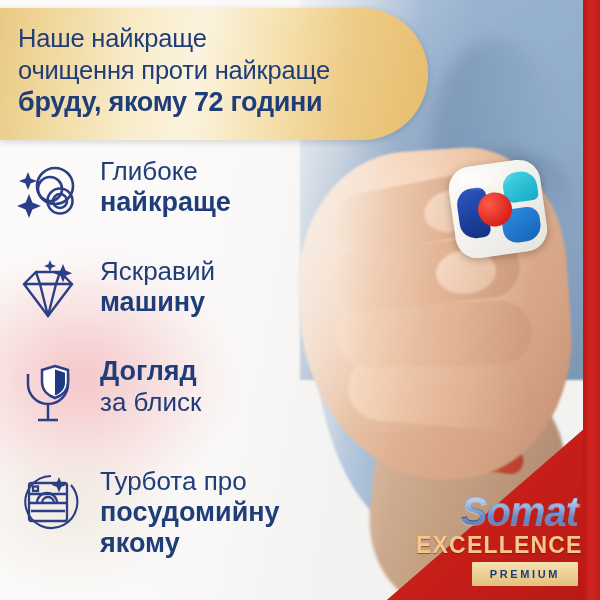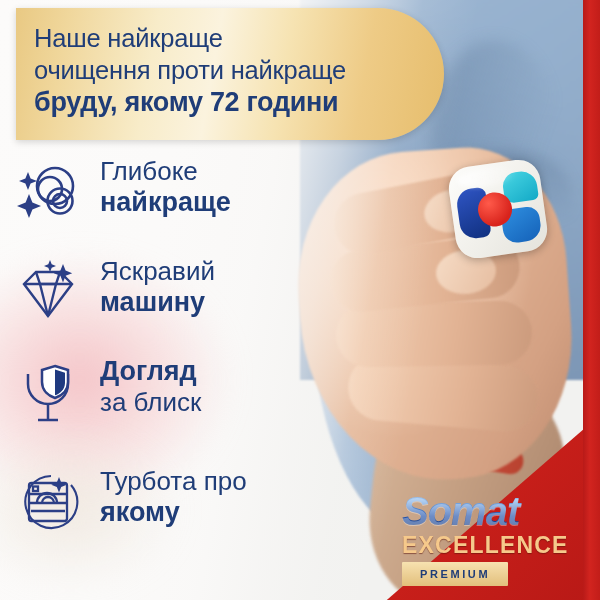--- a/index.html
+++ b/index.html
@@ -164,21 +164,21 @@
   
   .red-wedge {
     position:absolute; right:0; bottom:0; width:260px; height:185px;
     background:linear-gradient(135deg,#d4251f 0%,#c81f1a 50%,#b81916 100%);
     clip-path:polygon(18% 100%, 100% 0%, 100% 100%);
   }
 
   
   .banner {
     position:absolute;
-    left:16px; top:8px; width:428px; height:132px;
+    left:0; top:8px; width:428px; height:132px;
     background:linear-gradient(100deg,
       #e9c983 0%, #f0d79c 12%, #f8ecc9 32%, #fbf3de 46%,
       #f6e3b2 62%, #eecb86 80%, #e6bd6c 100%);
     border-radius:0 70px 70px 0;
     box-shadow:0 2px 7px rgba(0,0,0,.16);
   }
   .banner-inner {
     position:absolute;
     left:18px; top:14px; right:46px;
   }
@@ -205,23 +205,23 @@
   .f-text .t-reg { font-size:26px; display:block; white-space:nowrap; }
   .f-text .t-bold { font-size:27px; font-weight:bold; display:block; white-space:nowrap; }
 
   .feature.fa { margin-bottom:26px; }
   .feature.fb { margin-bottom:26px; }
   .feature.fc { margin-bottom:36px; }
 
   
   .logo {
     position:absolute;
-    right:36px; bottom:14px;
+    right:22px; bottom:14px;
     width:162px;
-    text-align:left;
+    text-align:right;
   }
   .logo-somat {
     font-size:40px;
     font-weight:bold;
     font-style:italic;
     letter-spacing:-1px;
     background:linear-gradient(180deg,#cfe2fb 0%,#7fb0e8 28%,#1f4fa8 62%,#12306f 100%);
     -webkit-background-clip:text;
     background-clip:text;
     color:transparent;
@@ -354,20 +354,21 @@
           <rect x="20" y="19.5" width="5" height="4.5"></rect>
           <path d="M16 36 h38"></path>
           <path d="M24 36 a10 10 0 0 1 20 0"></path>
           <path d="M29 36 a6 6 0 0 1 12 0"></path>
           <path d="M18 44 h34"></path>
           <path d="M46 10 l2.2 5.6 5.6 2.2 -5.6 2.2 -2.2 5.6 -2.2 -5.6 -5.6 -2.2 5.6 -2.2z" fill="#2c3f86" stroke="none"></path>
         </svg>
       </div>
       <div class="f-text">
         <span class="t-reg">Турбота про</span>
+        <span class="t-bold">посудомийну</span>
         <span class="t-bold">якому</span>
       </div>
     </div>
 
   </div>
 
   <div class="logo">
     <div class="logo-somat">Somat</div>
     <div class="logo-excellence">EXCELLENCE</div>
     <div class="logo-premium">PREMIUM</div>

